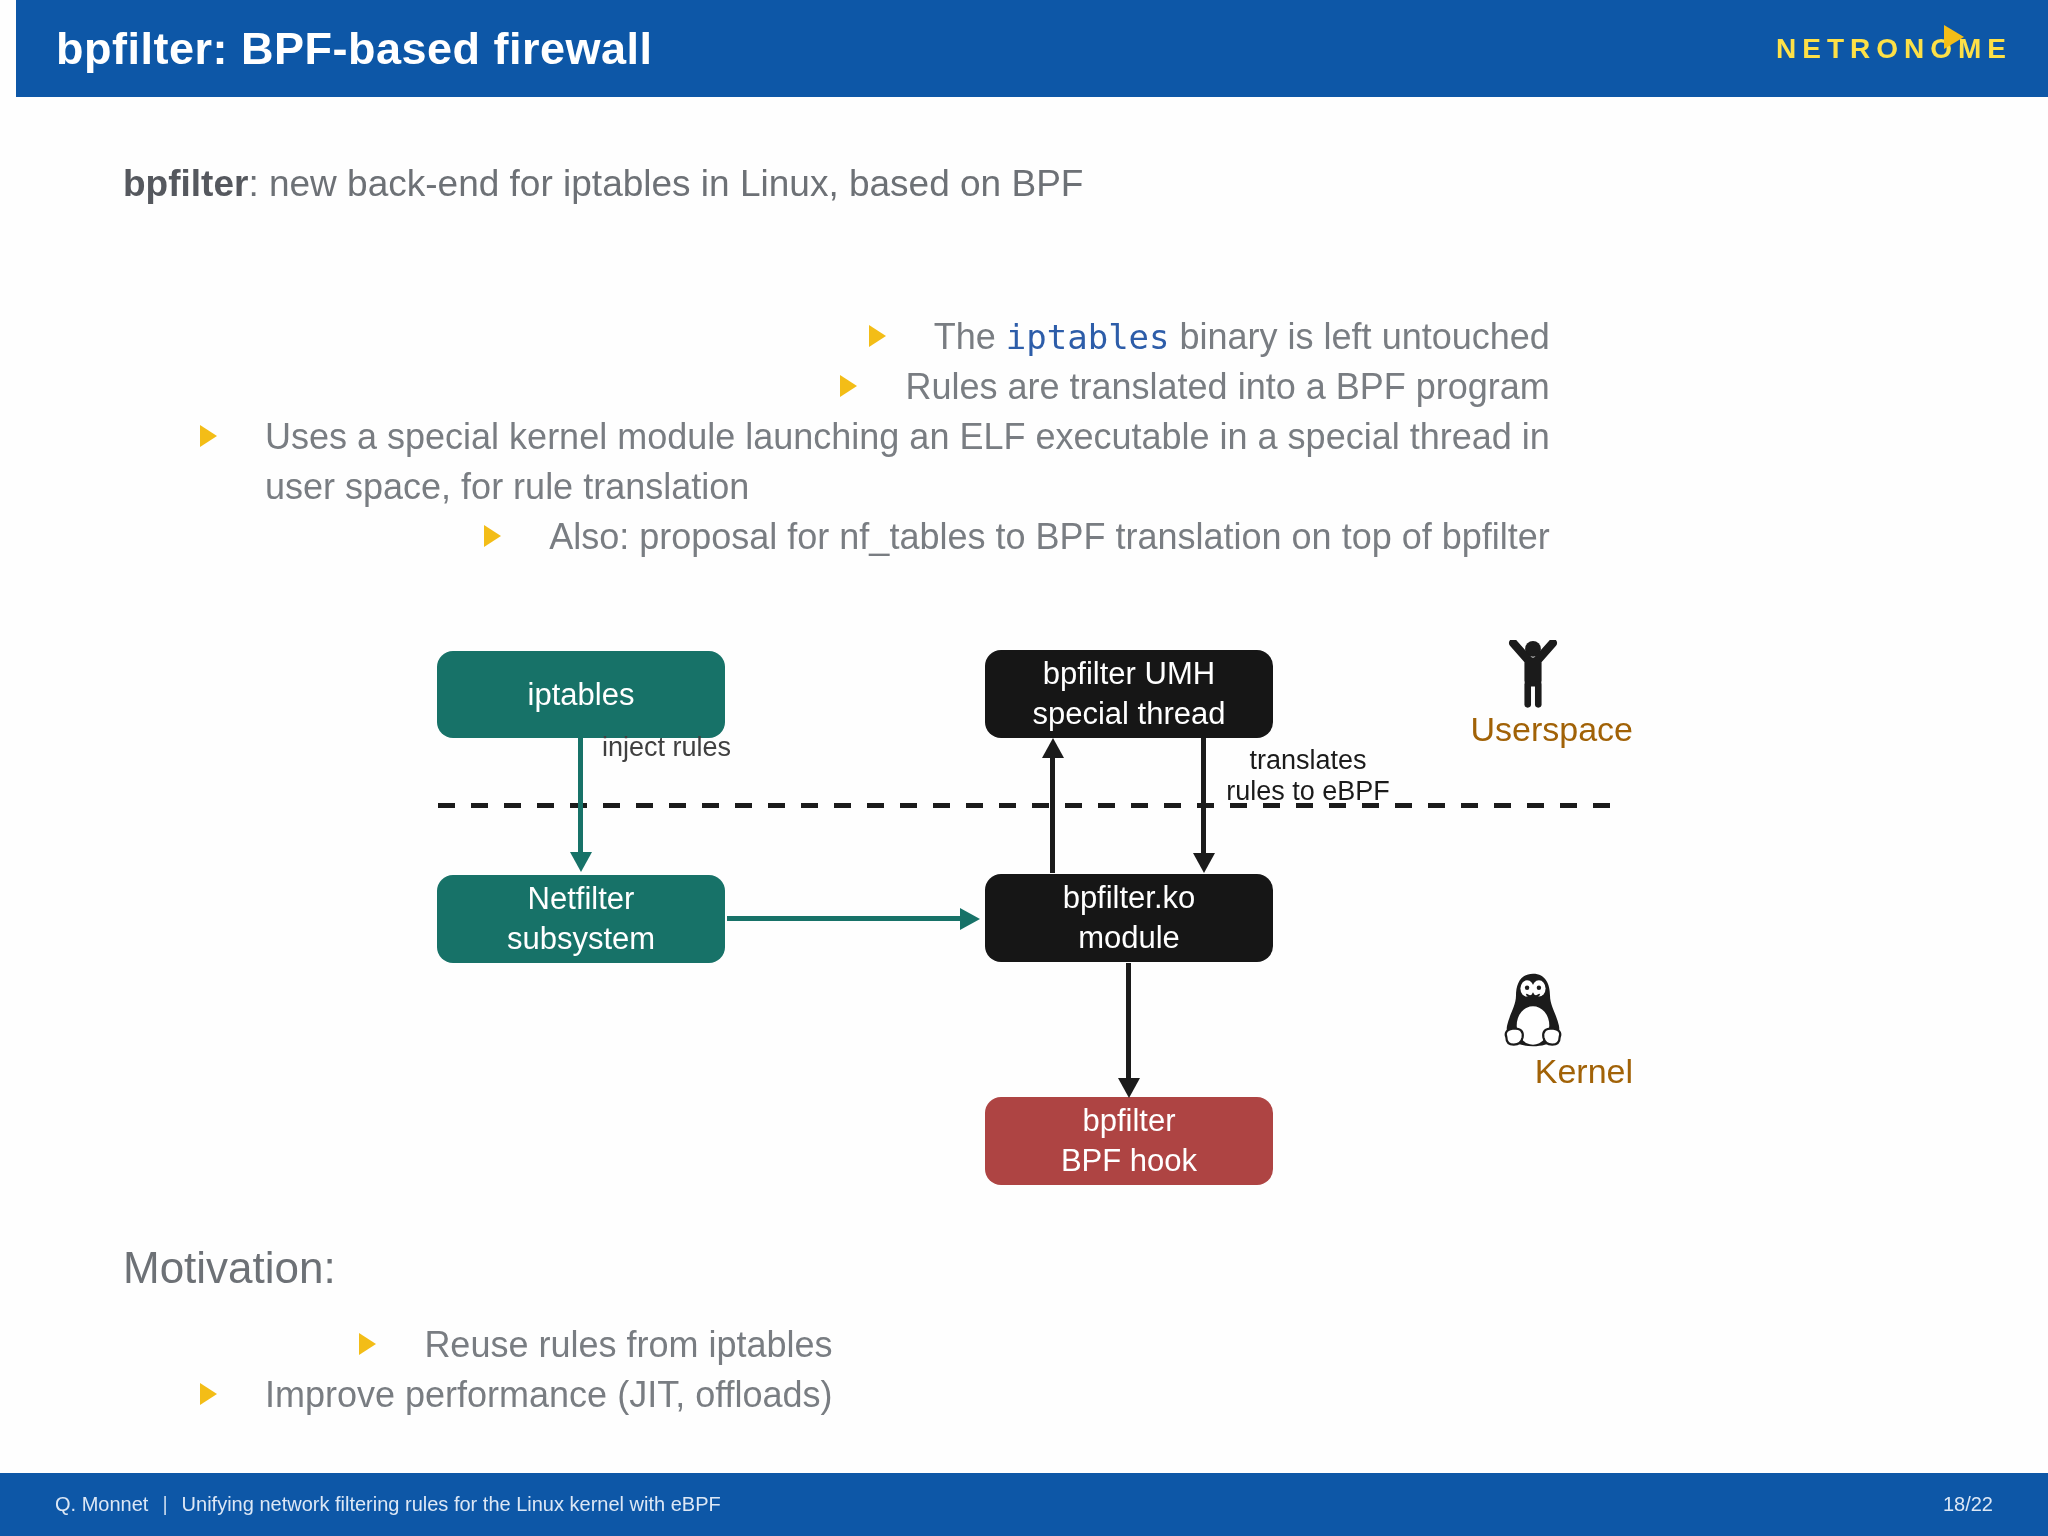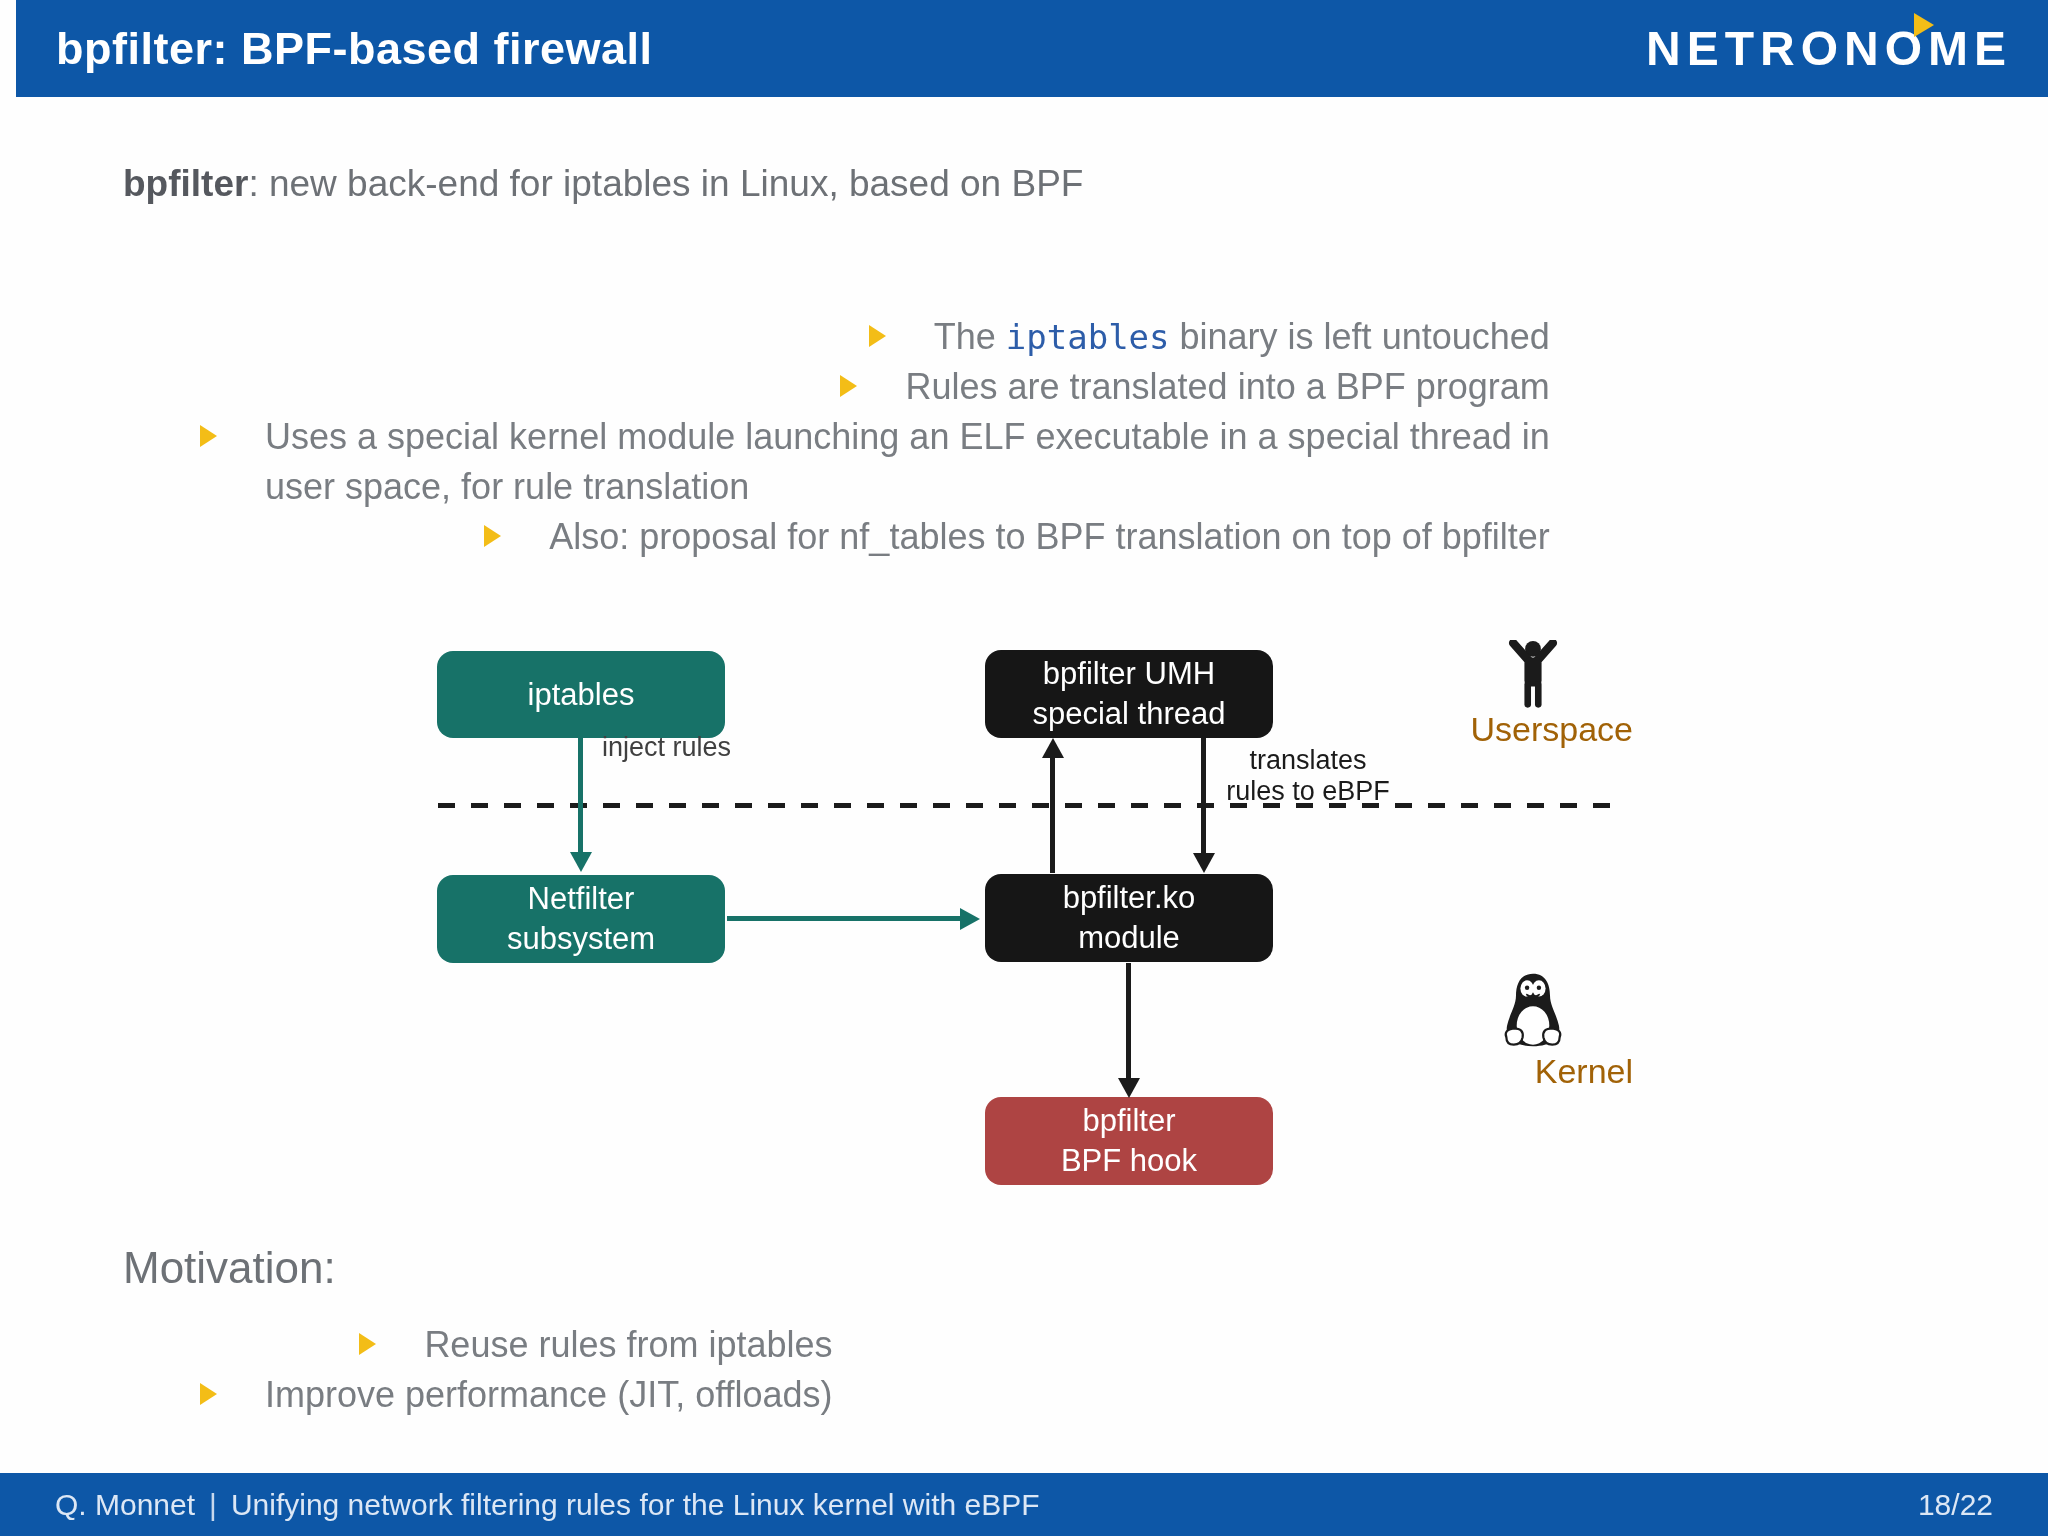--- a/index.html
+++ b/index.html
@@ -10,30 +10,30 @@
     position:relative;
     overflow:hidden;
   }
   
   .header {
     position:absolute; left:16px; top:0; width:2048px; height:97px;
     background:#0d57a7; display:flex; align-items:center;
     justify-content:space-between; padding:0 52px 0 40px;
   }
   .title { color:#ffffff; font-size:45px; font-weight:600; letter-spacing:.5px; }
-  .logo { color:#ffffff; font-size:48px; font-weight:700; letter-spacing:6px; display:flex; align-items:flex-end; }
+  .logo { color:#fde047; font-size:28px; font-weight:700; letter-spacing:6px; display:flex; align-items:flex-end; }
   .logo .o-wrap { position:relative; display:inline-block; }
   .logo .notch { position:absolute; top:-4px; right:-2px; width:16px; height:16px; background:#0d57a7; }
   .logo .tri { position:absolute; top:-8px; right:-6px; width:0; height:0;
     border-left:20px solid #f3bd17; border-top:12px solid transparent; border-bottom:12px solid transparent; }
   
   .footer {
     position:absolute; left:0; top:1473px; width:2048px; height:63px;
     background:#0d57a7; display:flex; align-items:center;
-    justify-content:space-between; padding:0 55px; color:#dce7f5; font-size:30px;
+    justify-content:space-between; padding:0 55px; color:#dce7f5; font-size:20px;
   }
   .footer .sep { margin:0 14px; opacity:.9; }
   
   .intro { position:absolute; left:123px; top:163px; font-size:37px; color:#6d7176; }
   .intro b { color:#55585e; font-weight:700; }
   .blist { position:absolute; display:flex; flex-direction:column; }
   .blist.top { left:200px; top:312px; }
   .blist.bottom { left:200px; top:1320px; }
   .brow { display:flex; min-height:50px; align-items:flex-start;justify-content:flex-end; }
   .bmark { width:0; height:0; border-left:17px solid #f3bd17;

